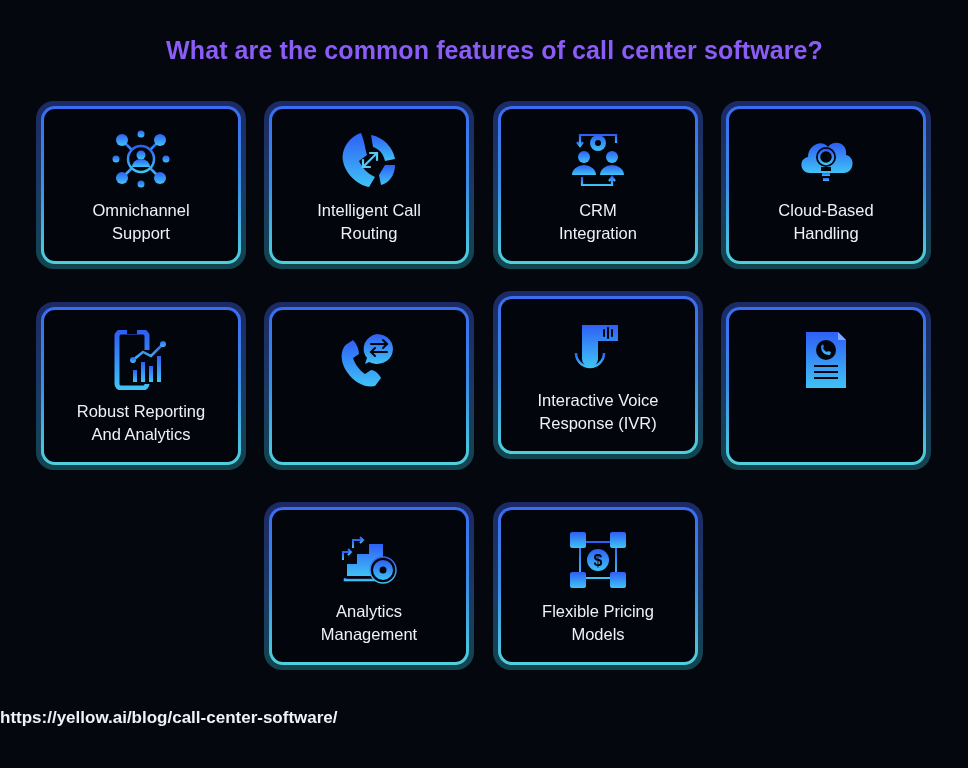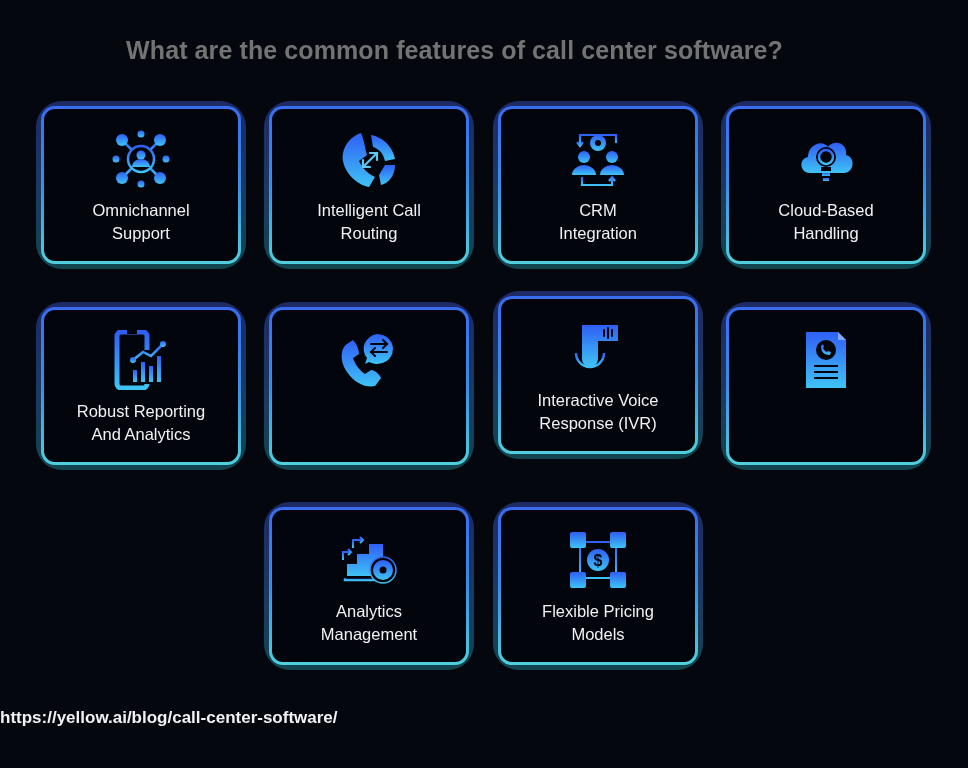--- a/index.html
+++ b/index.html
@@ -8,27 +8,28 @@
     background: #05070f;
     font-family: "Liberation Sans", "DejaVu Sans", sans-serif;
     color: #ffffff;
     position: relative;
     overflow: hidden;
   }
   .title {
     position: absolute; left: 0; top: 36px; width: 909px;
     text-align: center;
     font-size: 25px; font-weight: bold; letter-spacing: 0.1px;
-    color: #737373;
+    color: #8b5cf6;
+    padding-left: 40px;
   }
   .card {
     position: absolute;
     width: 210px; height: 168px;
     box-sizing: border-box;
-    border-radius: 26px;
+    border-radius: 18px;
     background: linear-gradient(180deg, #1c2a66 0%, #1a3a63 55%, #12454f 100%);
     padding: 5px;
   }
   .card-inner {
     width: 100%; height: 100%;
     box-sizing: border-box;
     border-radius: 14px;
     padding: 3px;
     background: linear-gradient(180deg, #3a6cf0 0%, #3a8fe6 50%, #4fd0dc 100%);
   }

